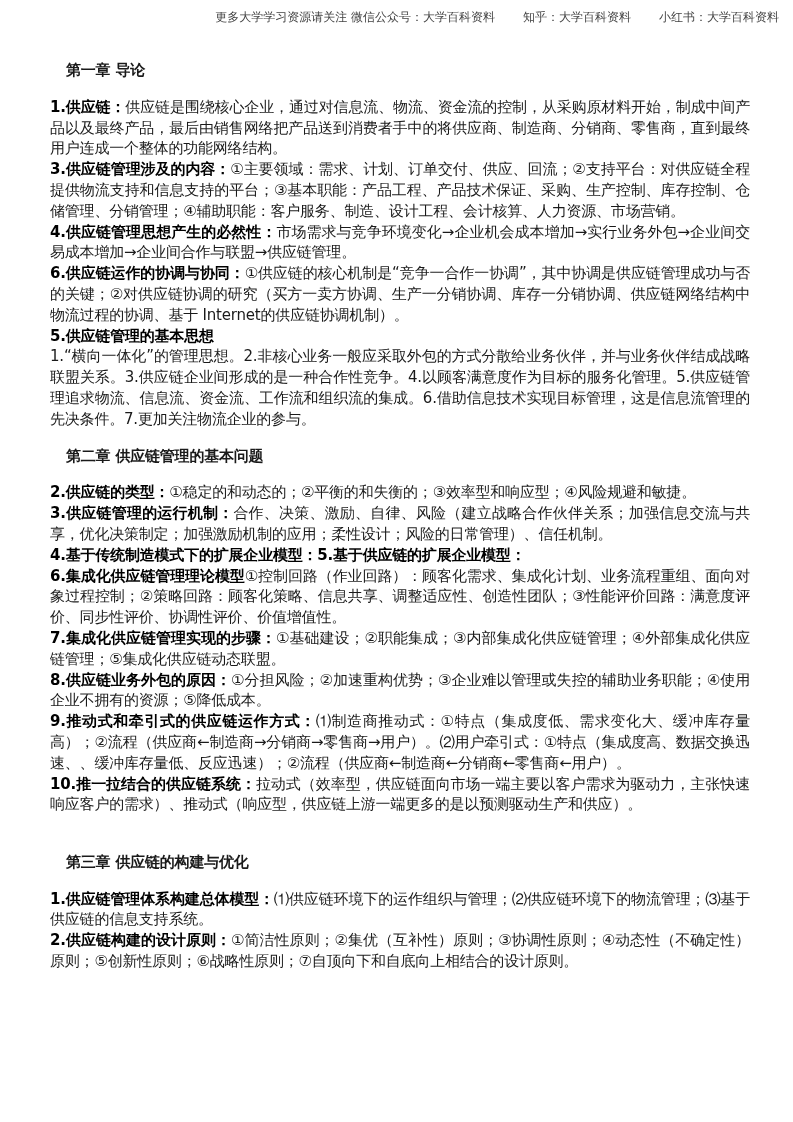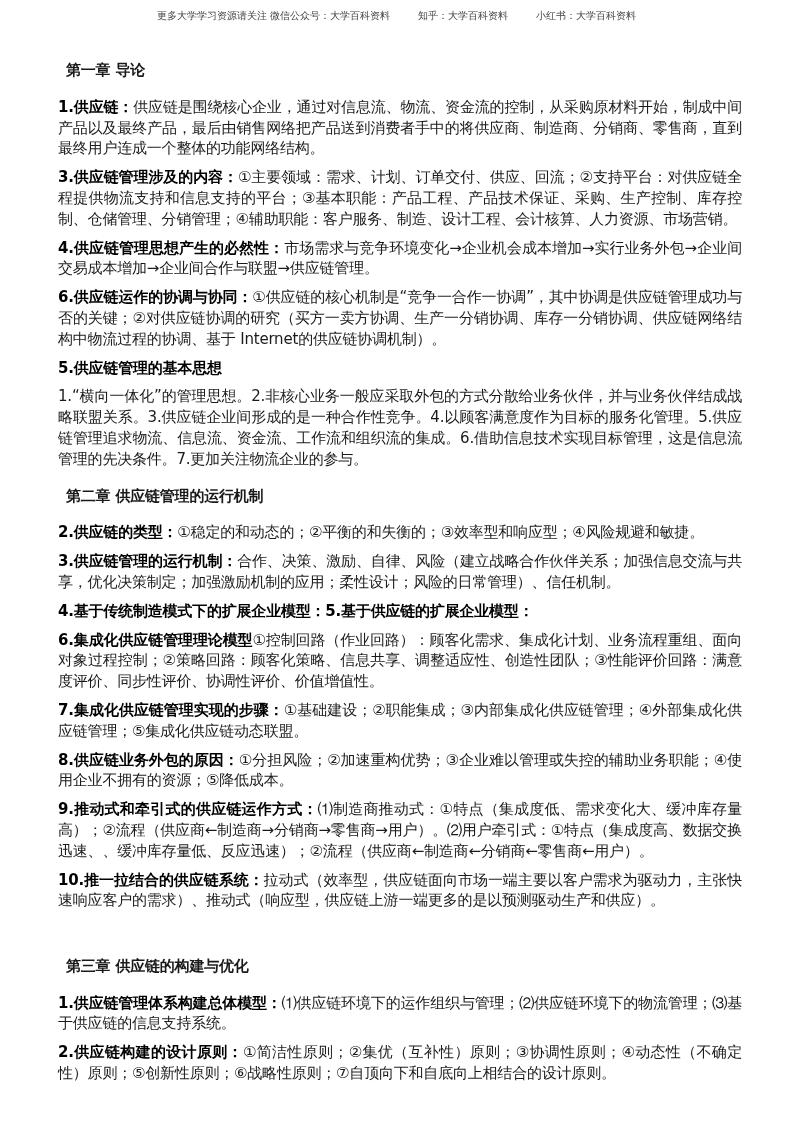--- a/index.html
+++ b/index.html
@@ -1,43 +1,43 @@
 <!DOCTYPE html>
 <html><head>
 <meta charset="utf-8">
 <style>
   html, body { margin: 0; padding: 0; background: #ffffff; }
   body { width: 793px; height: 1122px; position: relative; overflow: hidden;
          font-family: "DejaVu Sans", "Liberation Sans", sans-serif; color: #1a1a1a; }
-  .header { position: absolute; top: 9px; left: 0; width: 793px; text-align: center;
-            font-family: "DejaVu Serif", "Liberation Serif", serif; font-size: 10px; color: #444; white-space: pre; }
+  .header { position: absolute; top: 9px; left: 0; width: 793px; text-align: right;
+            font-family: "DejaVu Serif", "Liberation Serif", serif; font-size: 12px; color: #444; white-space: pre; }
   .header span { margin: 0 14px; }
   .content { position: absolute; top: 44px; left: 50px; width: 700px; font-size: 15px;
              line-height: 20.8px; letter-spacing: -0.2px; }
   .chapter { font-weight: bold; margin: 16px; }
-  .para { margin: 8px; text-align: justify; }
+  .para { margin: 0; text-align: justify; }
   .para b { font-weight: bold; color: #000; }
   .spacer { height: 20.8px; }
 </style>
 </head>
 <body>
 
 <div class="header"><span>更多大学学习资源请关注 微信公众号：大学百科资料</span><span>知乎：大学百科资料</span><span>小红书：大学百科资料</span></div>
 
 <div class="content">
 
   <p class="chapter">第一章  导论</p>
   <p class="para"><b>1.供应链：</b><span>供应链是围绕核心企业，通过对信息流、物流、资金流的控制，从采购原材料开始，制成中间产品以及最终产品，最后由销售网络把产品送到消费者手中的将供应商、制造商、分销商、零售商，直到最终用户连成一个整体的功能网络结构。</span></p>
   <p class="para"><b>3.供应链管理涉及的内容：</b><span>①主要领域：需求、计划、订单交付、供应、回流；②支持平台：对供应链全程提供物流支持和信息支持的平台；③基本职能：产品工程、产品技术保证、采购、生产控制、库存控制、仓储管理、分销管理；④辅助职能：客户服务、制造、设计工程、会计核算、人力资源、市场营销。</span></p>
   <p class="para"><b>4.供应链管理思想产生的必然性：</b><span>市场需求与竞争环境变化→企业机会成本增加→实行业务外包→企业间交易成本增加→企业间合作与联盟→供应链管理。</span></p>
   <p class="para"><b>6.供应链运作的协调与协同：</b><span>①供应链的核心机制是“竞争一合作一协调”，其中协调是供应链管理成功与否的关键；②对供应链协调的研究（买方一卖方协调、生产一分销协调、库存一分销协调、供应链网络结构中物流过程的协调、基于 Internet的供应链协调机制）。</span></p>
   <p class="para"><b>5.供应链管理的基本思想</b></p>
   <p class="para"><span>1.“横向一体化”的管理思想。2.非核心业务一般应采取外包的方式分散给业务伙伴，并与业务伙伴结成战略联盟关系。3.供应链企业间形成的是一种合作性竞争。4.以顾客满意度作为目标的服务化管理。5.供应链管理追求物流、信息流、资金流、工作流和组织流的集成。6.借助信息技术实现目标管理，这是信息流管理的先决条件。7.更加关注物流企业的参与。</span></p>
 
-  <p class="chapter">第二章  供应链管理的运行机制</p>
+  <p class="chapter">第二章  供应链管理的基本问题</p>
   <p class="para"><b>2.供应链的类型：</b><span>①稳定的和动态的；②平衡的和失衡的；③效率型和响应型；④风险规避和敏捷。</span></p>
   <p class="para"><b>3.供应链管理的运行机制：</b><span>合作、决策、激励、自律、风险（建立战略合作伙伴关系；加强信息交流与共享，优化决策制定；加强激励机制的应用；柔性设计；风险的日常管理）、信任机制。</span></p>
   <p class="para"><b>4.基于传统制造模式下的扩展企业模型：5.基于供应链的扩展企业模型：</b></p>
   <p class="para"><b>6.集成化供应链管理理论模型</b><span>①控制回路（作业回路）：顾客化需求、集成化计划、业务流程重组、面向对象过程控制；②策略回路：顾客化策略、信息共享、调整适应性、创造性团队；③性能评价回路：满意度评价、同步性评价、协调性评价、价值增值性。</span></p>
   <p class="para"><b>7.集成化供应链管理实现的步骤：</b><span>①基础建设；②职能集成；③内部集成化供应链管理；④外部集成化供应链管理；⑤集成化供应链动态联盟。</span></p>
   <p class="para"><b>8.供应链业务外包的原因：</b><span>①分担风险；②加速重构优势；③企业难以管理或失控的辅助业务职能；④使用企业不拥有的资源；⑤降低成本。</span></p>
   <p class="para"><b>9.推动式和牵引式的供应链运作方式：</b><span>⑴制造商推动式：①特点（集成度低、需求变化大、缓冲库存量高）；②流程（供应商←制造商→分销商→零售商→用户）。⑵用户牵引式：①特点（集成度高、数据交换迅速、、缓冲库存量低、反应迅速）；②流程（供应商←制造商←分销商←零售商←用户）。</span></p>
   <p class="para"><b>10.推一拉结合的供应链系统：</b><span>拉动式（效率型，供应链面向市场一端主要以客户需求为驱动力，主张快速响应客户的需求）、推动式（响应型，供应链上游一端更多的是以预测驱动生产和供应）。</span></p>
 
   <div class="spacer"></div>

